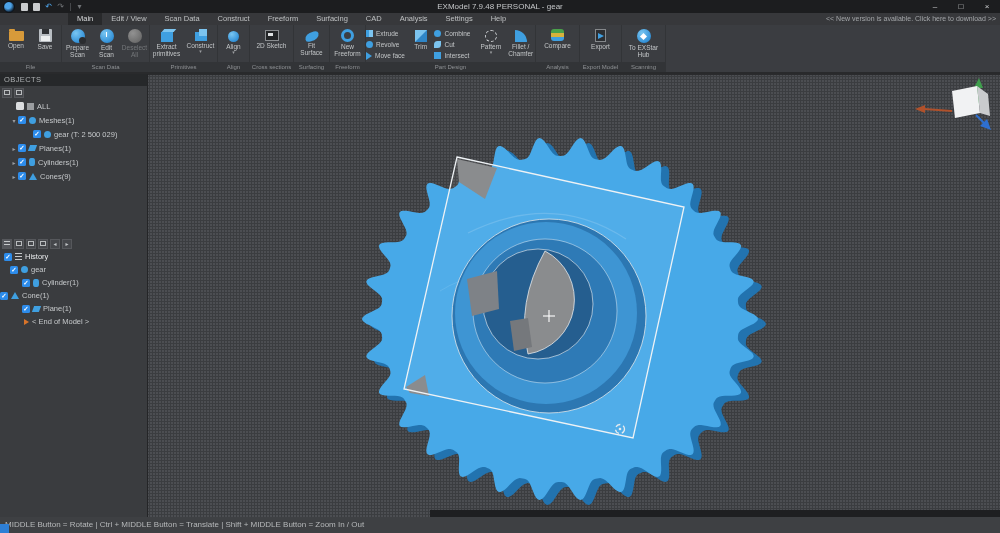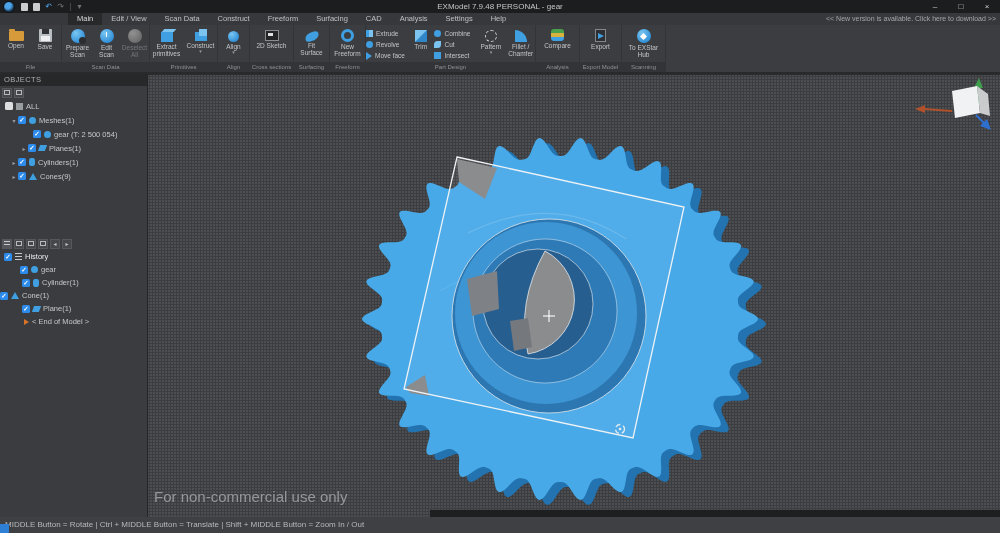--- a/index.html
+++ b/index.html
@@ -329,37 +329,37 @@
   <div class="phead">OBJECTS</div>
   <div class="ptools">
     <span class="tbtn">
         <span class="boxg"></span>
       </span>
     <span class="tbtn">
         <span class="boxg"></span>
       </span>
   </div>
 
-  <div class="trow" style="padding-left:5px">
+  <div class="trow" style="padding-left:16px">
     <span class="cb plain"></span>
     <span class="mini all"></span>
     <span>ALL</span>
   </div>
   <div class="trow" style="padding-left:10px">
     <span class="twist">▾</span>
     <span class="cb">✓</span>
     <span class="mini mesh"></span>
     <span>Meshes(1)</span>
   </div>
   <div class="trow" style="padding-left:33px">
     <span class="cb">✓</span>
     <span class="mini mesh"></span>
-    <span>gear (T: 2 500 054)</span>
-  </div>
-  <div class="trow" style="padding-left:20px">
+    <span>gear (T: 2 500 029)</span>
+  </div>
+  <div class="trow" style="padding-left:10px">
     <span class="twist">▸</span>
     <span class="cb">✓</span>
     <span class="mini plane"></span>
     <span>Planes(1)</span>
   </div>
   <div class="trow" style="padding-left:10px">
     <span class="twist">▸</span>
     <span class="cb">✓</span>
     <span class="mini cyl"></span>
     <span>Cylinders(1)</span>
@@ -388,21 +388,21 @@
       </span>
     <span class="tbtn">◂</span>
     <span class="tbtn">▸</span>
   </div>
 
   <div class="trow hrow" style="padding-left:4px">
     <span class="cb">✓</span>
     <span class="mini hist"></span>
     <span class="histtitle">History</span>
   </div>
-  <div class="trow hrow" style="padding-left:20px">
+  <div class="trow hrow" style="padding-left:10px">
     <span class="cb">✓</span>
     <span class="mini mesh"></span>
     <span>gear</span>
   </div>
   <div class="trow hrow" style="padding-left:22px">
     <span class="cb">✓</span>
     <span class="mini cyl"></span>
     <span>Cylinder(1)</span>
   </div>
   <div class="trow hrow" style="">
@@ -458,20 +458,19 @@
       <line x1="804" y1="36" x2="776" y2="34" stroke-width="2" stroke="#b0512b"></line>
       <polygon points="777,30 767,34 777,38" fill="#b0512b"></polygon>
       <line x1="830" y1="12" x2="831" y2="30" stroke-width="2" stroke="#3f9e4c"></line>
       <polygon points="826,13 831,3 835,13" fill="#3f9e4c"></polygon>
       <line x1="828" y1="40" x2="838" y2="50" stroke-width="2" stroke="#2e6fd0"></line>
       <polygon points="839,44 843,55 832,51" fill="#2e6fd0"></polygon>
       <polygon points="804,16 829,11 832,38 807,43" fill="#f1f2f3"></polygon>
       <polygon points="829,11 840,19 842,41 832,38" fill="#c9cbcd"></polygon>
     </g>
   </svg>
-  <span class="watermark">For non-commercial use only</span>
   <span class="darkstrip"></span>
 </div>
 
 <div class="statusbar">
   <span>MIDDLE Button = Rotate | Ctrl + MIDDLE Button = Translate | Shift + MIDDLE Button = Zoom In / Out</span>
 </div>
 <span class="bluecorner"></span>
 
 </body></html>

